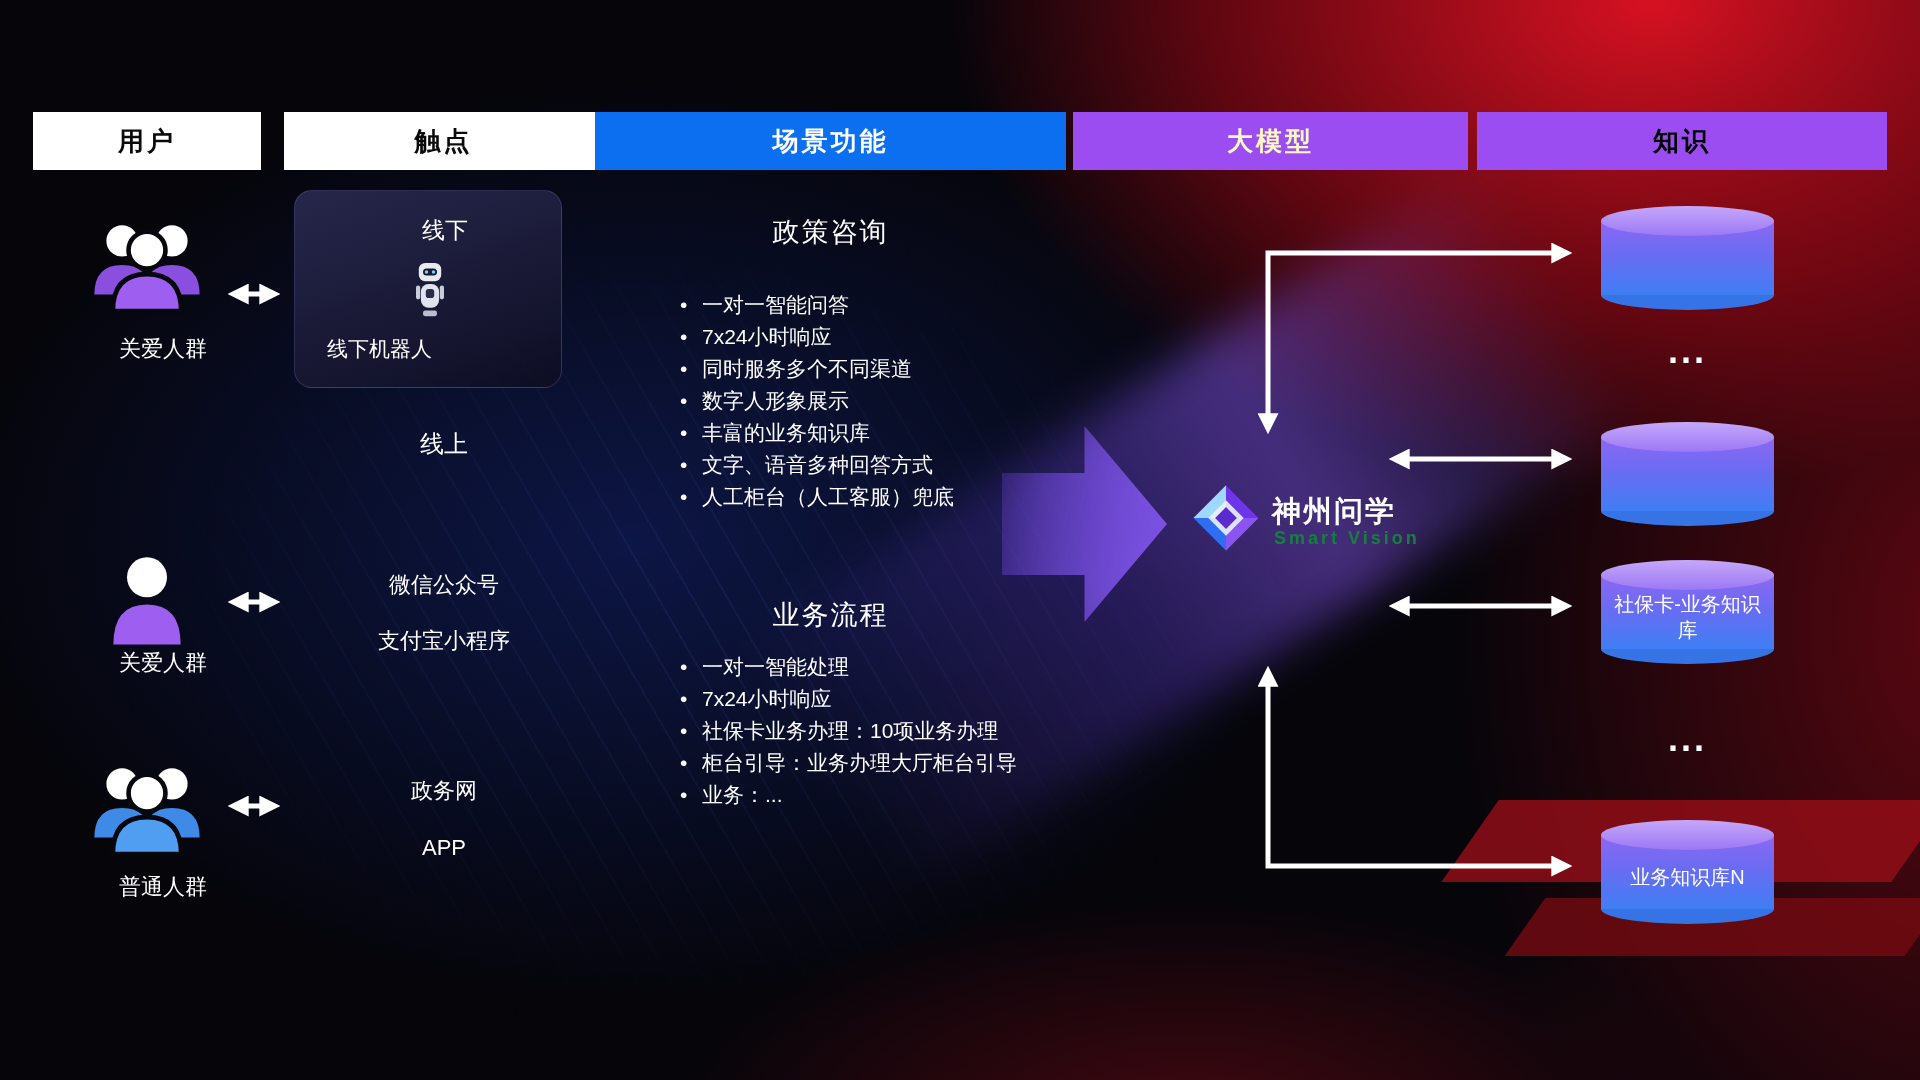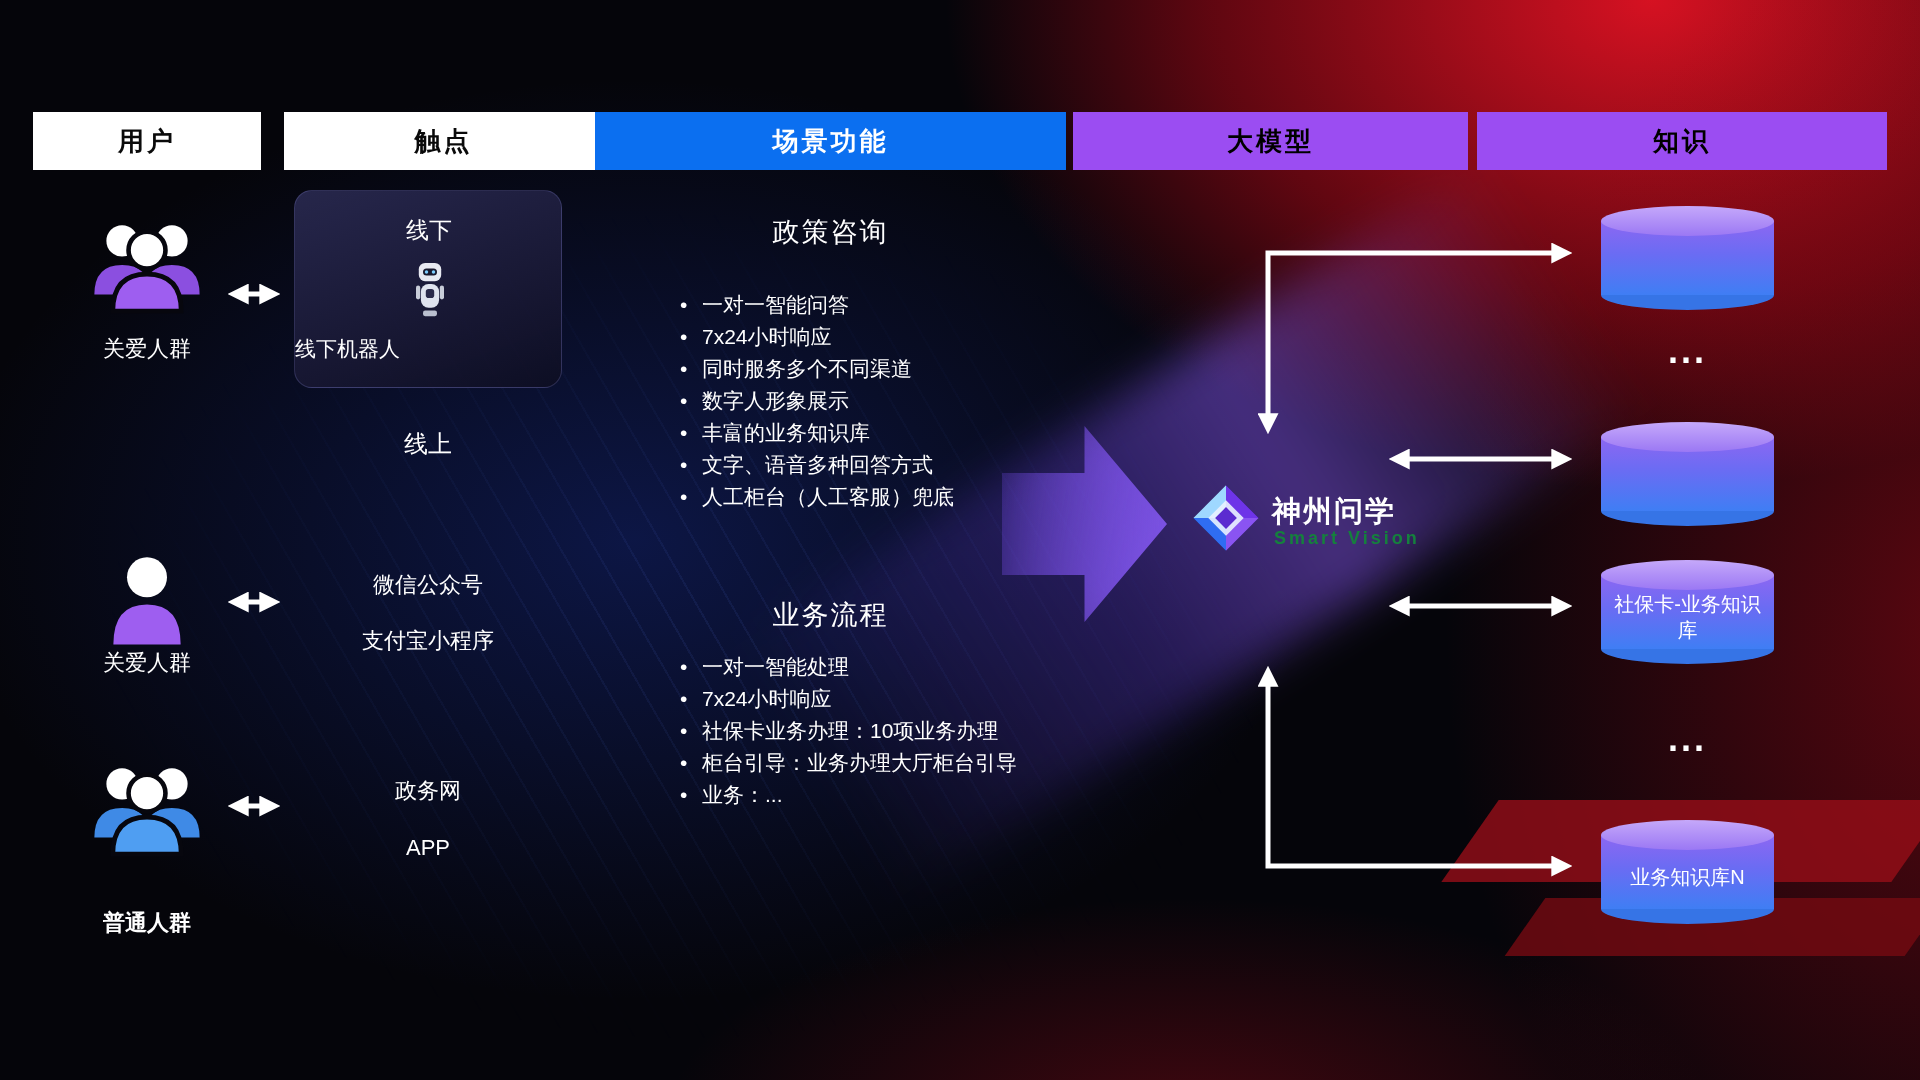--- a/index.html
+++ b/index.html
@@ -33,25 +33,25 @@
 
   
   .hdr {
     position:absolute; top:112px; height:58px;
     display:flex; align-items:center; justify-content:center;
     font-size:26px; font-weight:bold; letter-spacing:3px;
   }
   .hdr-users  { left:33px;   width:228px; background:#ffffff; color:#0a0a0a; }
   .hdr-touch  { left:284px;  width:319px; background:#ffffff; color:#0a0a0a; }
   .hdr-scene  { left:595px;  width:471px; background:#0b6ff0; color:#ffffff; }
-  .hdr-model  { left:1073px; width:395px; background:#9b4df2; color:#000000; }
+  .hdr-model  { left:1073px; width:395px; background:#9b4df2; color:#fef9c3; }
   .hdr-know   { left:1477px; width:410px; background:#9b4df2; color:#000000; }
 
   
-  .txt { position:absolute; color:#ffffff; }
+  .txt { position:absolute; color:#ffffff;padding-left:32px; }
   .c-label { width:200px; text-align:center; font-size:22px; }
   .t-label { left:298px; width:260px; text-align:center; font-size:22px; }
 
   
   .usr-icon { position:absolute; }
 
   
   .touch-card {
     position:absolute; left:294px; top:190px; width:268px; height:198px;
     border-radius:18px;
@@ -132,21 +132,21 @@
   <div class="txt c-label" style="left:47px; top:648px;">关爱人群</div>
 
   <svg class="usr-icon" style="left:87px; top:755px;" width="120" height="104" viewBox="0 0 130 110">
     <circle cx="38" cy="30" r="17" fill="#ffffff"></circle>
     <path d="M8 88 Q8 56 38 56 Q68 56 68 88 Z" fill="#3f8ae6"></path>
     <circle cx="92" cy="30" r="17" fill="#ffffff"></circle>
     <path d="M62 88 Q62 56 92 56 Q122 56 122 88 Z" fill="#3f8ae6"></path>
     <circle cx="65" cy="40" r="20" fill="#ffffff" stroke="#07070e" stroke-width="5"></circle>
     <path d="M28 106 Q28 66 65 66 Q102 66 102 106 Z" fill="#4f9ef2" stroke="#07070e" stroke-width="5"></path>
   </svg>
-  <div class="txt c-label" style="left:47px; top:908px;font-weight:bold;">普通人群</div>
+  <div class="txt c-label" style="left:47px; top:872px;">普通人群</div>
 
   <div class="touch-card">
     <div class="txt" style="left:0; top:24px; width:268px; text-align:center; font-size:23px; position:absolute;">线下</div>
     <svg style="position:absolute; left:114px; top:58px;" width="42" height="84" viewBox="0 0 60 92">
       <rect x="14" y="6" width="32" height="26" rx="9" fill="#e8eaf2"></rect>
       <rect x="20" y="14" width="20" height="10" rx="5" fill="#1a1a2e"></rect>
       <circle cx="25" cy="19" r="2.5" fill="#7fd0ff"></circle>
       <circle cx="35" cy="19" r="2.5" fill="#7fd0ff"></circle>
       <rect x="17" y="36" width="26" height="34" rx="11" fill="#dfe3ee"></rect>
       <rect x="24" y="43" width="12" height="13" rx="4" fill="#2a2a4a"></rect>

